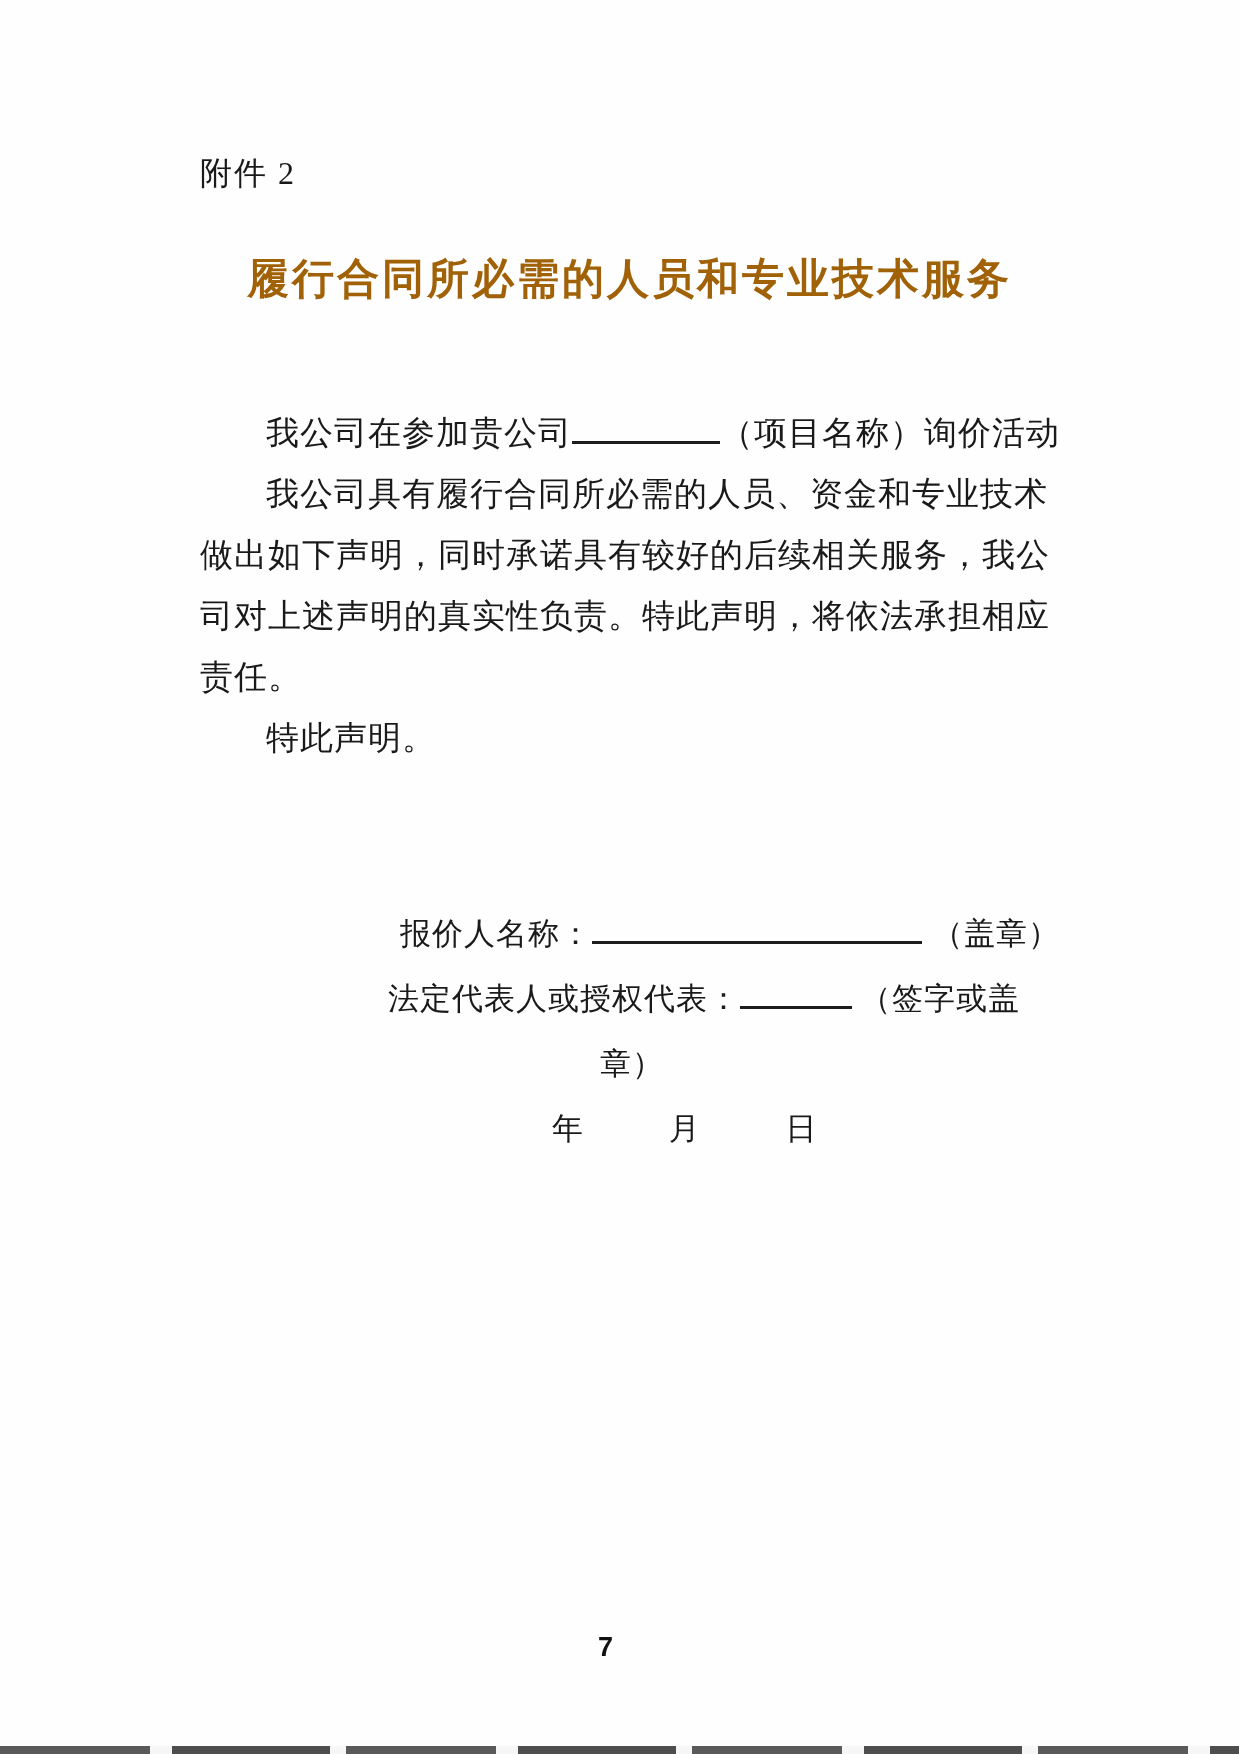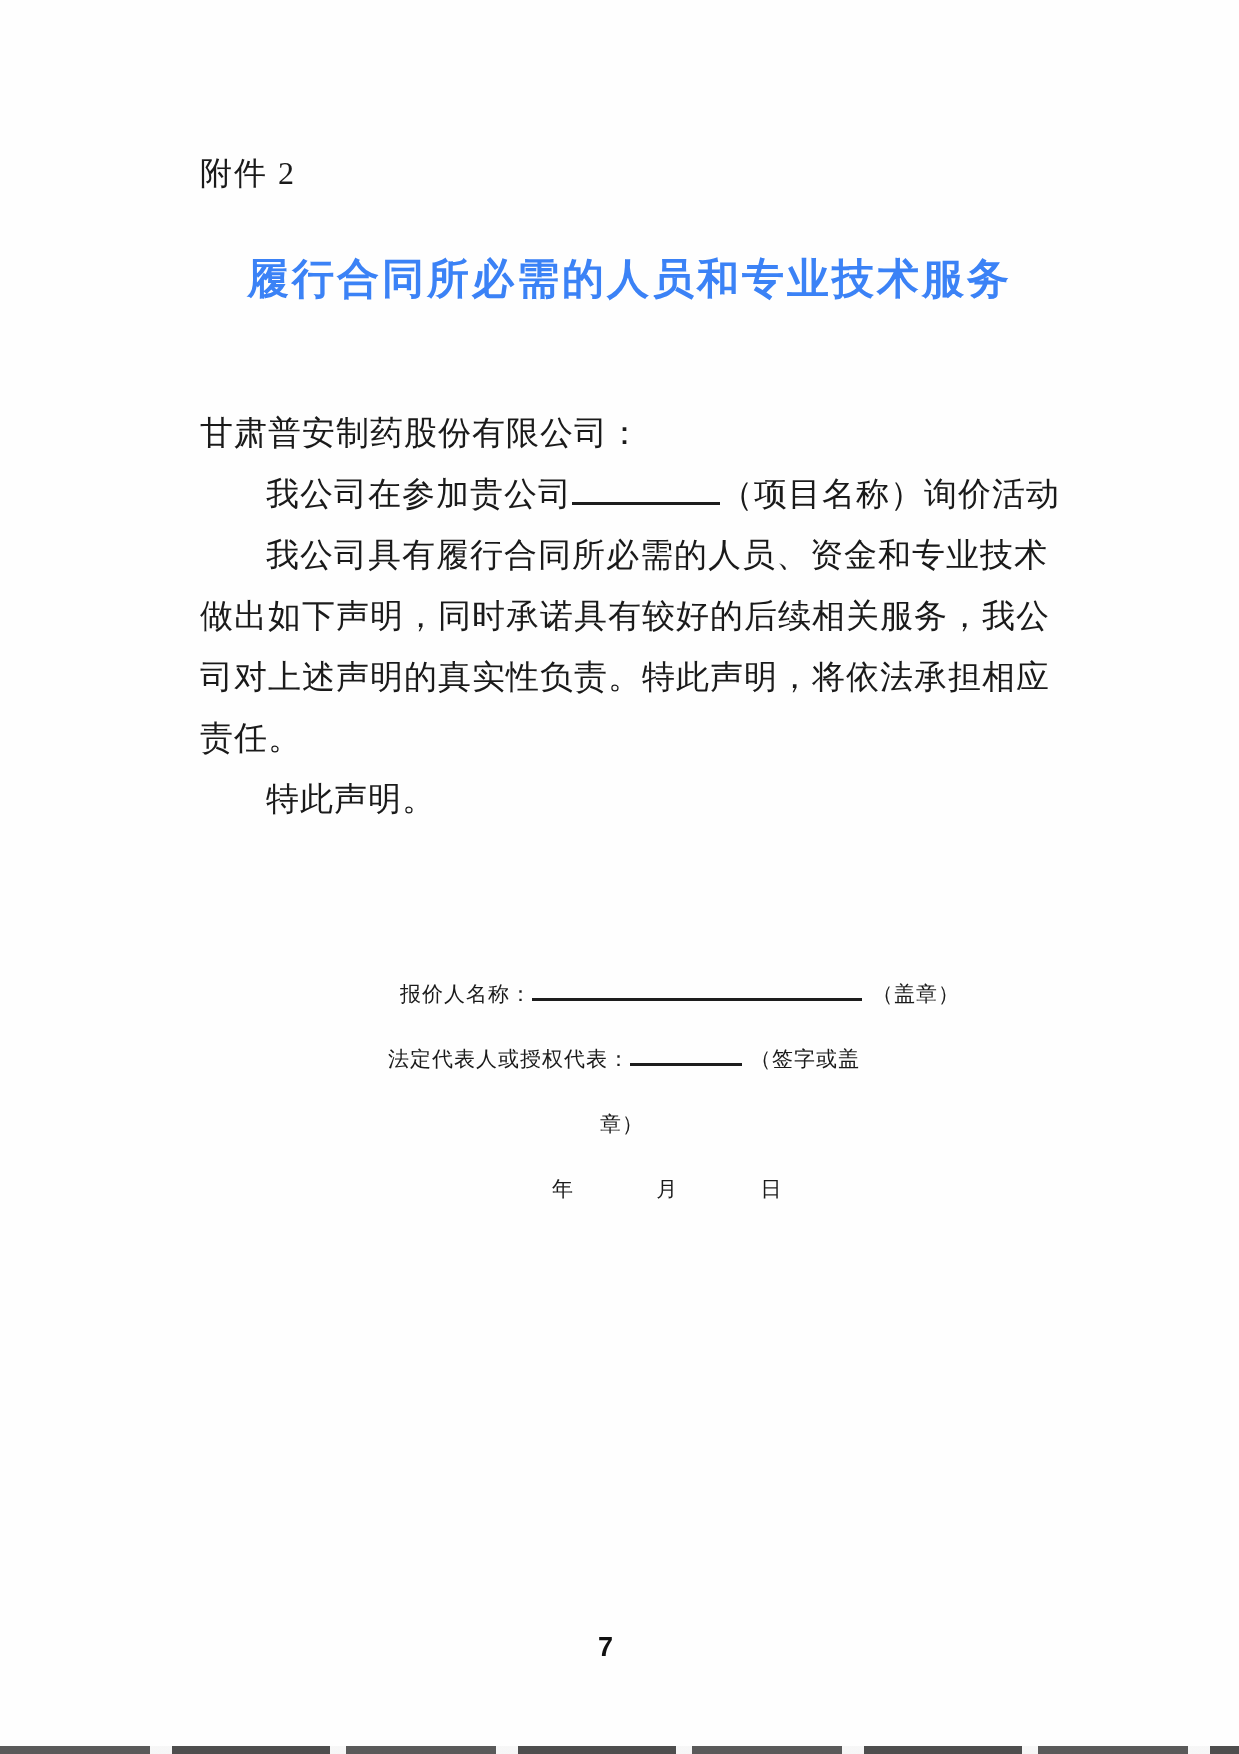--- a/index.html
+++ b/index.html
@@ -24,41 +24,41 @@
     font-size: 32px;
     letter-spacing: 2px;
   }
   .doc-title {
     margin-top: 52px;
     text-align: center;
     font-size: 42px;
     font-weight: 700;
     line-height: 63px;
     letter-spacing: 3px;
-    color: #3b82f6;
+    color: #a16207;
   }
   .body-text {
     margin-top: 92px;
     font-size: 33px;
     line-height: 61px;
     letter-spacing: 1px;
   }
   .line { white-space: nowrap; }
   .indent { text-indent: 66px; }
   .blank {
     display: inline-block;
     border-bottom: 3px solid #1d1d1d;
     height: 2px;
   }
   .blank-project { width: 148px; }
   .blank-bidder  { width: 330px; margin-right: 10px; }
   .blank-rep     { width: 112px; margin-right: 8px; }
   .signature-block {
     margin-top: 132px;
-    font-size: 21px;
+    font-size: 31px;
     line-height: 65px;
     letter-spacing: 1px;
   }
   .sig-line1 { margin-left: 200px; white-space: nowrap; }
   .sig-line2 { margin-left: 188px; white-space: nowrap; }
   .sig-line3 { margin-left: 400px; }
   .sig-date  { margin-left: 352px; white-space: nowrap; }
   .sig-date span { display: inline-block; }
   .sig-date .gap { margin-right: 76px; }
   .page-number {
@@ -92,21 +92,20 @@
 <div class="page">
 
   <div class="attachment-label">附件 2</div>
 
   <div class="doc-title">
     <div class="line-t1">履行合同所必需的人员和专业技术服务</div>
   </div>
 
   <div class="body-text">
 
-    <div class="line">甘肃普安制药股份有限公司：</div>
 
     <div class="line indent">
       <span>我公司在参加贵公司</span><span class="blank blank-project"></span><span>（项目名称）询价活动</span>
     </div>
 
 
     <div class="line indent">我公司具有履行合同所必需的人员、资金和专业技术</div>
     <div class="line">做出如下声明，同时承诺具有较好的后续相关服务，我公</div>
     <div class="line">司对上述声明的真实性负责。特此声明，将依法承担相应</div>
     <div class="line">责任。</div>

